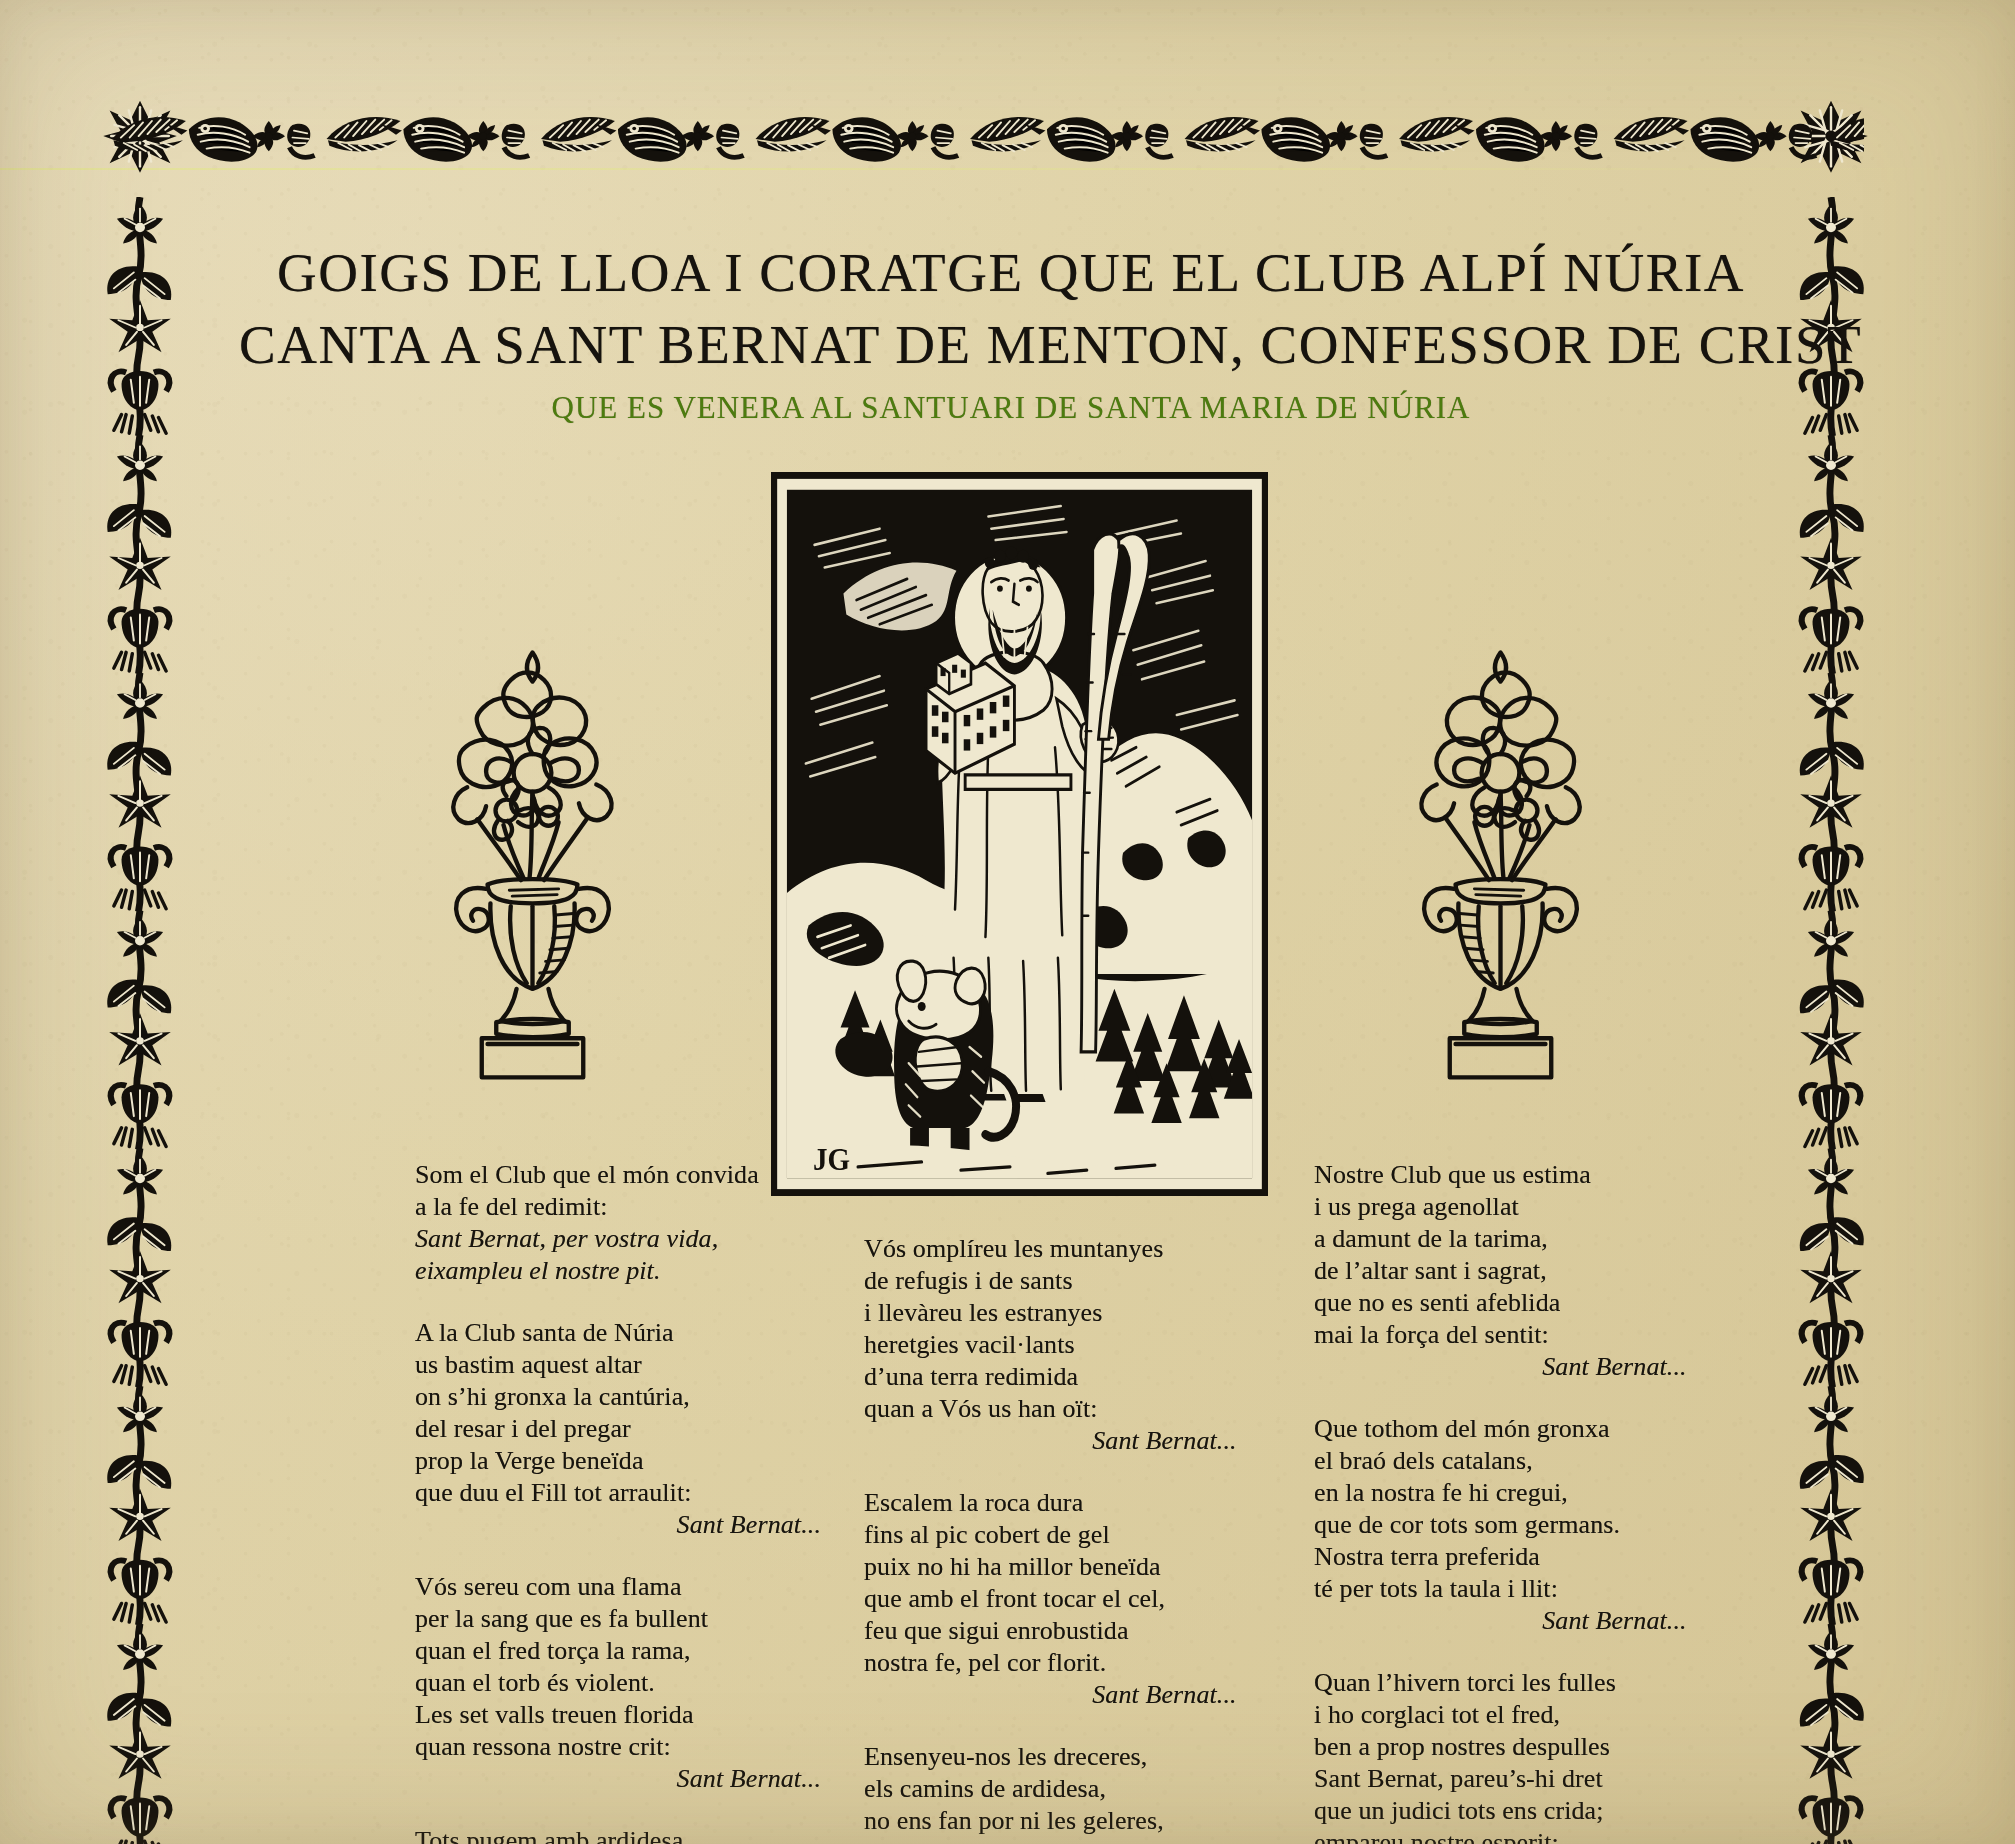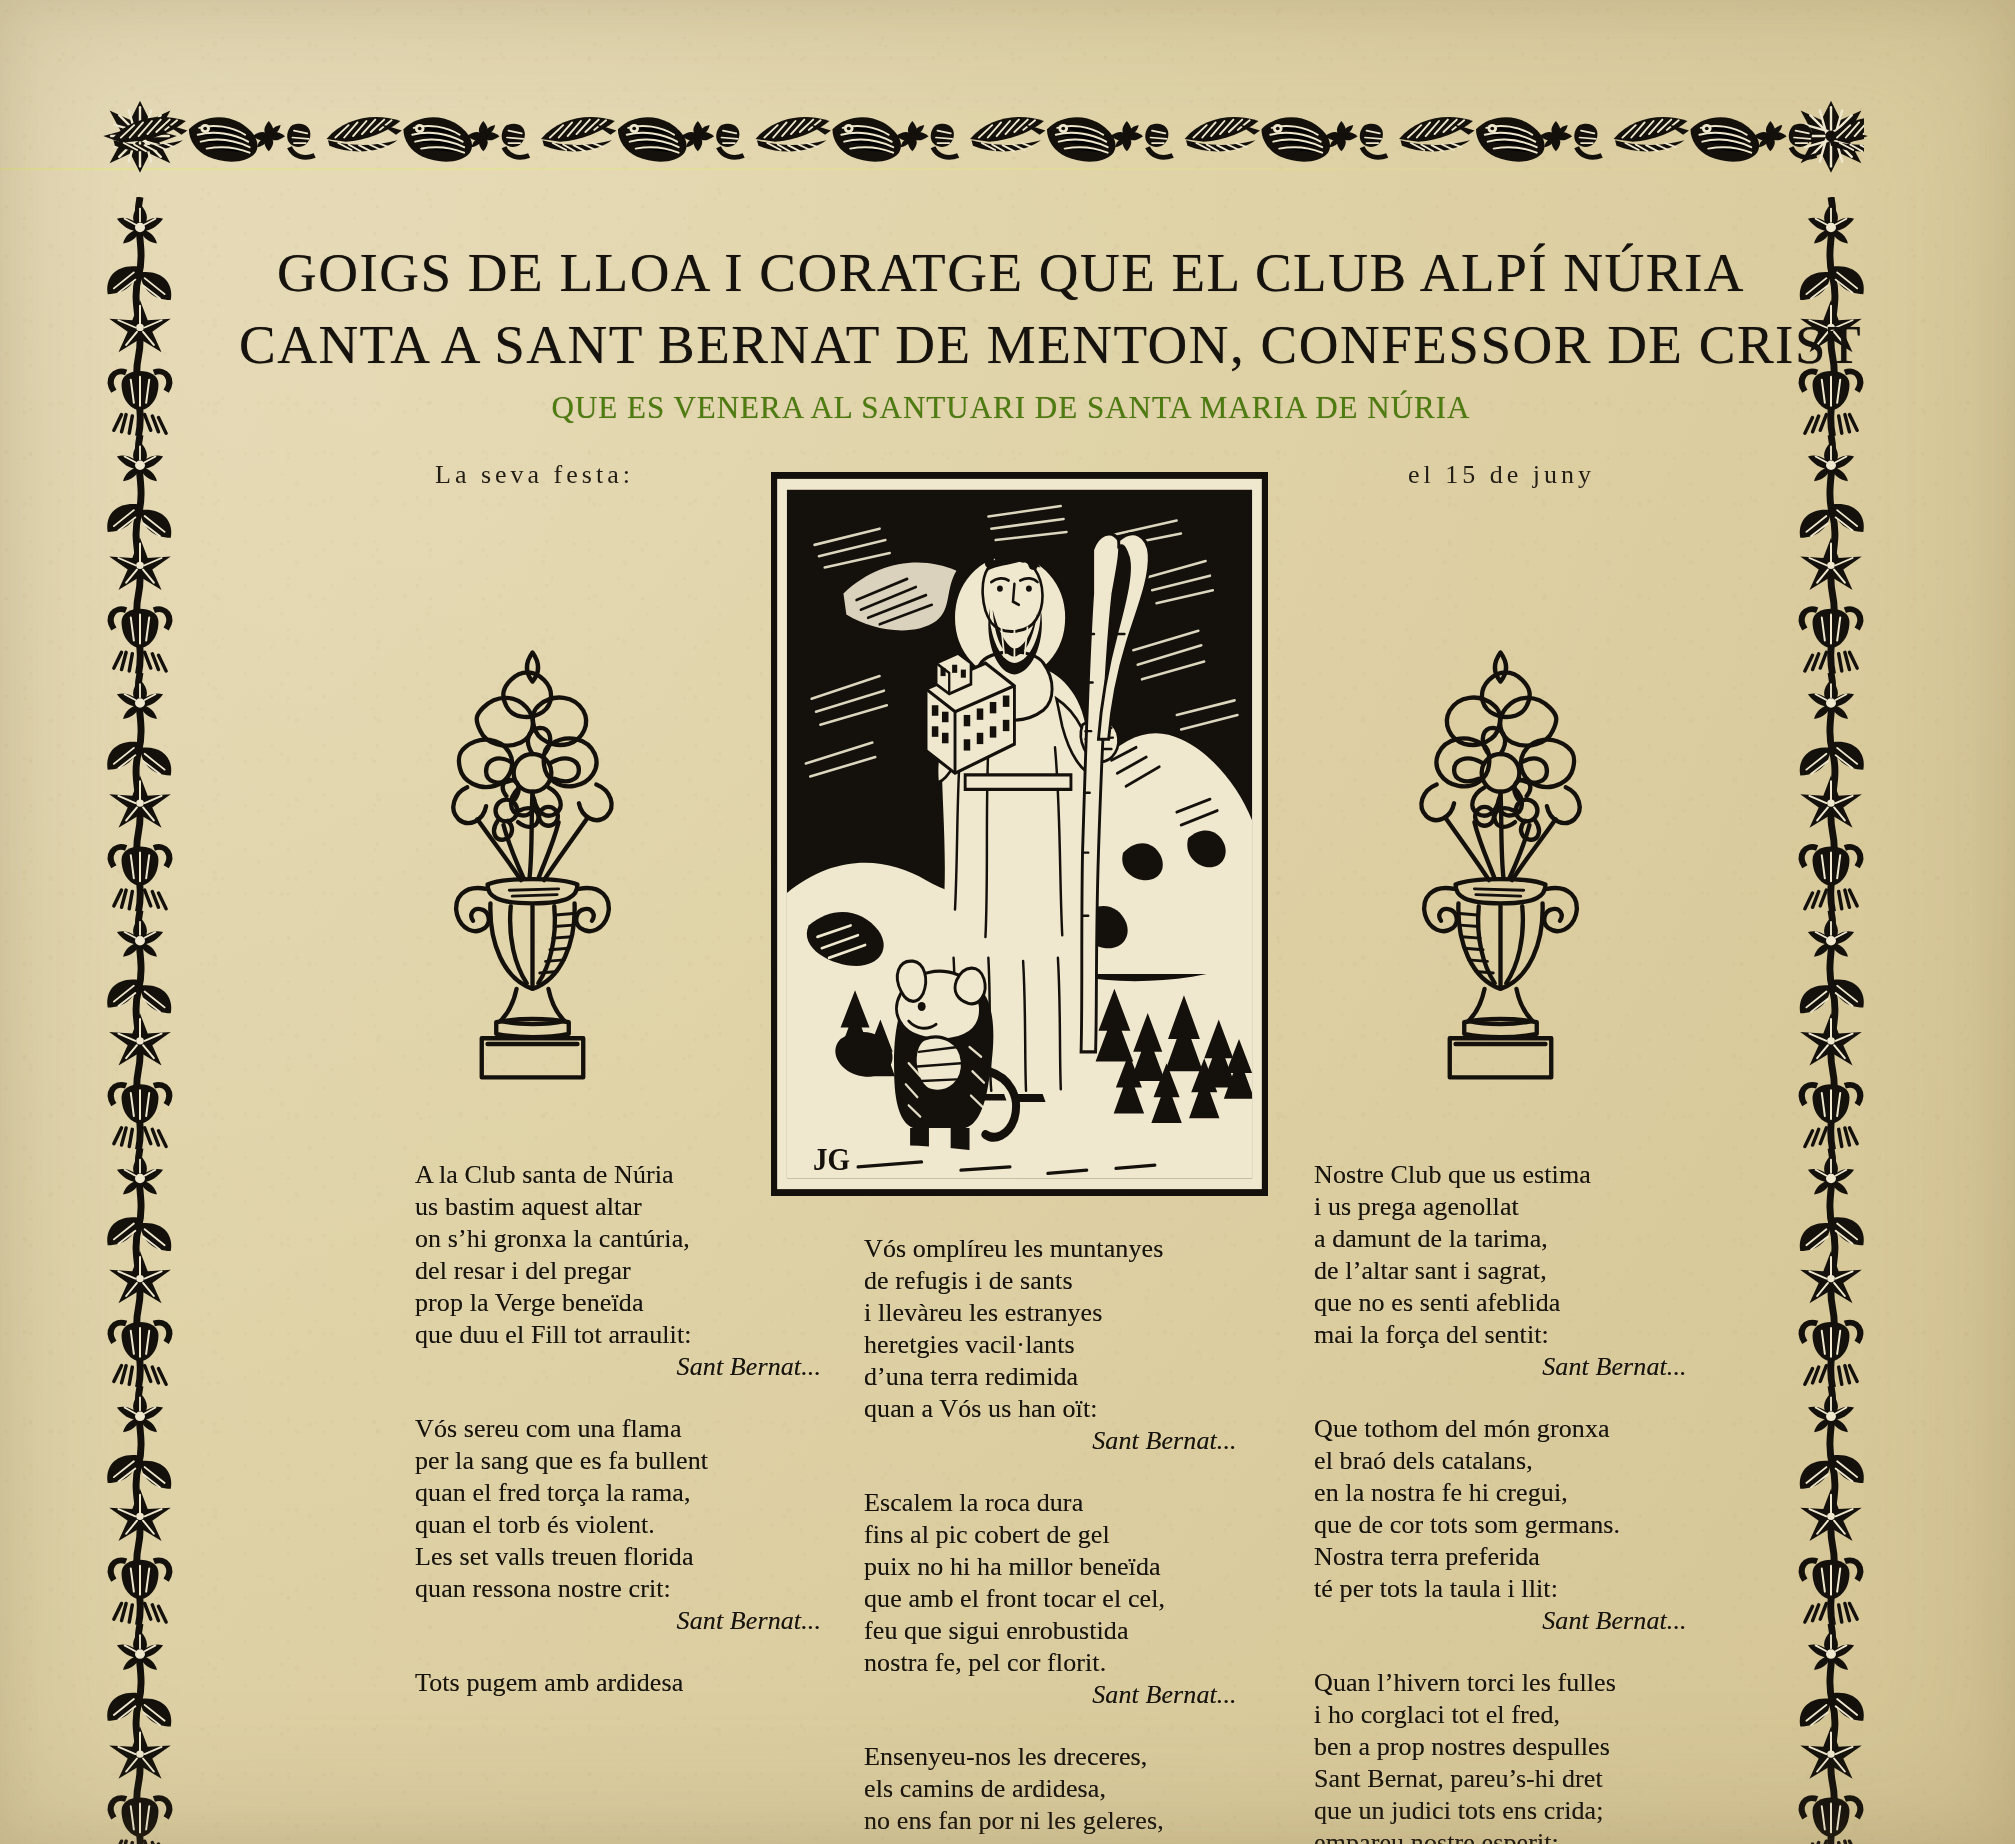--- a/index.html
+++ b/index.html
@@ -308,24 +308,20 @@
       </g>
     </svg>
   </div>
 
   <div id="title-block">
     <div class="title-line" id="title-line-1">GOIGS DE LLOA I CORATGE QUE EL CLUB ALPÍ NÚRIA</div>
     <div class="title-line" id="title-line-2">CANTA A SANT BERNAT DE MENTON, CONFESSOR DE CRIST</div>
     <div class="title-line" id="subtitle">QUE ES VENERA AL SANTUARI DE SANTA MARIA DE NÚRIA</div>
   </div>
 
-  <div id="feast-row">
-    <span>La seva festa:</span>
-    <span>el 15 de juny</span>
-  </div>
 
   <div id="engraving">
     <svg viewBox="0 0 686 894" preserveAspectRatio="none">
       <defs>
         <clipPath id="clipInner">
             <rect x="22" y="22" width="642" height="850"></rect>
           </clipPath>
         <pattern id="hatchSky" width="14" height="14" patternUnits="userSpaceOnUse" patternTransform="rotate(-28)">
           <rect width="14" height="14" fill="#14110c"></rect>
           <rect width="14" height="2.2" fill="#efe8cf" opacity=".55"></rect>
@@ -684,20 +680,26 @@
         <path d="M158 484 C154 504 146 518 136 528 C160 534 200 534 224 528 C214 518 206 504 202 484"></path>
         <path d="M130 530 C160 524 200 524 230 530 L230 546 C200 552 160 552 130 546 Z"></path>
         <path d="M110 552 L250 552 L250 606 L110 606 Z"></path>
         <path d="M118 560 L242 560"></path>
       </g>
     </svg>
   </div>
 
   <div class="verse-col" id="col-1">
       <div class="stanza">
+        <div class="ln">Som el Club que el món convida</div>
+        <div class="ln">a la fe del redimit:</div>
+        <div class="ln ital">Sant Bernat, per vostra vida,</div>
+        <div class="ln ital">eixampleu el nostre pit.</div>
+      </div>
+      <div class="stanza">
         <div class="ln">A la Club santa de Núria</div>
         <div class="ln">us bastim aquest altar</div>
         <div class="ln">on s’hi gronxa la cantúria,</div>
         <div class="ln">del resar i del pregar</div>
         <div class="ln">prop la Verge beneïda</div>
         <div class="ln">que duu el Fill tot arraulit:</div>
         <div class="refrain">Sant Bernat...</div>
       </div>
       <div class="stanza">
         <div class="ln">Vós sereu com una flama</div>

